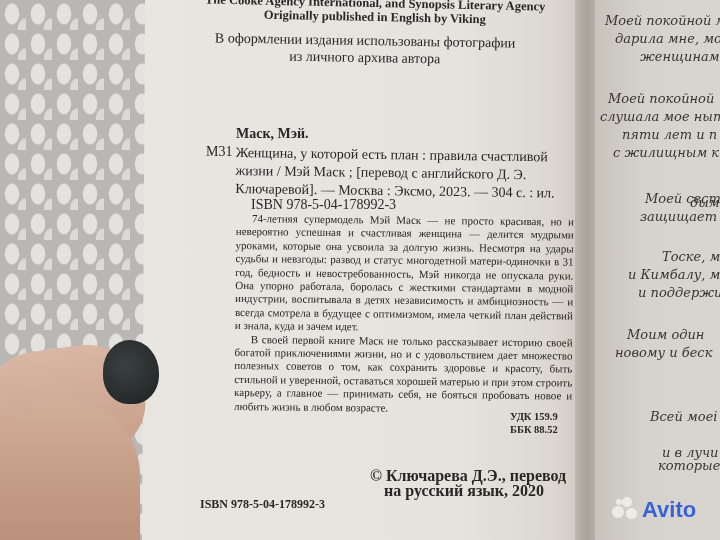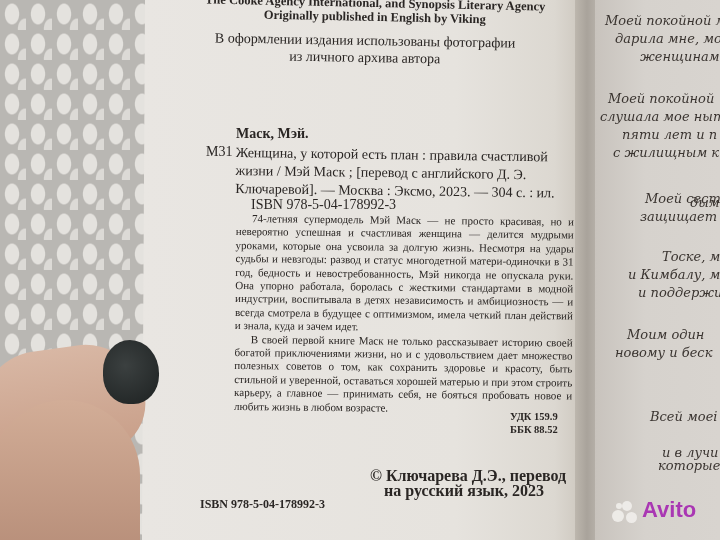--- a/index.html
+++ b/index.html
@@ -27,21 +27,21 @@
   .annot { left:236px; top:212px; width:338px; font-size:11px; line-height:13.4px; white-space:normal; text-align:justify; transform:rotate(0.6deg); transform-origin:left top; }
   .annot p { margin:0; text-indent:16px; }
   .udk { left:510px; top:410px; font-size:10.5px; font-weight:bold; line-height:13px; }
   .isbn2 { left:200px; top:497px; font-size:12px; font-weight:bold; }
   .copy { left:370px; top:468px; font-size:16px; line-height:15px; font-weight:bold; }
   .ded { position:absolute; font-family:"DejaVu Serif", serif; font-style:italic; font-size:13px; color:#3a3430; white-space:nowrap; line-height:18px; text-align:center; }
   .hand { position:absolute; left:0; top:330px; width:140px; height:210px; }
   .finger { position:absolute; left:-20px; top:18px; width:165px; height:110px; border-radius:60px 60px 50px 40px; background:linear-gradient(180deg,#d8b7a4,#c89e88); transform:rotate(-8deg); }
   .thumb { position:absolute; left:-10px; top:70px; width:150px; height:150px; border-radius:50% 50% 0 0; background:linear-gradient(180deg,#d2ad97,#b88f7a); }
   .nail { position:absolute; left:103px; top:340px; width:56px; height:64px; border-radius:48% 52% 45% 45%; background:radial-gradient(circle at 40% 40%,#3b4040,#1d2121); }
-  .avito { position:absolute; left:612px; top:497px; display:flex; align-items:flex-end; gap:4px; color:#a21caf; font-family:"Liberation Sans", sans-serif; font-weight:bold; font-size:22px; opacity:0.85; }
+  .avito { position:absolute; left:612px; top:497px; display:flex; align-items:flex-start; gap:4px; color:#1d4ed8; font-family:"Liberation Sans", sans-serif; font-weight:bold; font-size:22px; opacity:0.85; }
   .dots { width:26px; height:22px; position:relative; }
   .dots span { position:absolute; border-radius:50%; background:#f3f1ee; }
 </style>
 </head>
 <body>
 
 <div class="knit"></div>
 
 <div class="left-page"></div>
 
@@ -67,21 +67,21 @@
 
 <div class="t udk">
   <div>УДК 159.9</div>
   <div>ББК 88.52</div>
 </div>
 
 <div class="t isbn2">ISBN 978-5-04-178992-3</div>
 
 <div class="t copy">
   <div>© Ключарева Д.Э., перевод</div>
-  <div style="padding-left:14px">на русский язык, 2023</div>
+  <div style="padding-left:14px">на русский язык, 2020</div>
 </div>
 
 <div class="gutter"></div>
 <div class="right-page"></div>
 
 <div id="dedications">
     <div class="ded" style="left: 605px; top: 12px;">Моей покойной м</div>
     <div class="ded" style="left: 615px; top: 30px;">дарила мне, мо</div>
     <div class="ded" style="left: 640px; top: 48px;">женщинам</div>
     <div class="ded" style="left: 608px; top: 90px;">Моей покойной</div>

